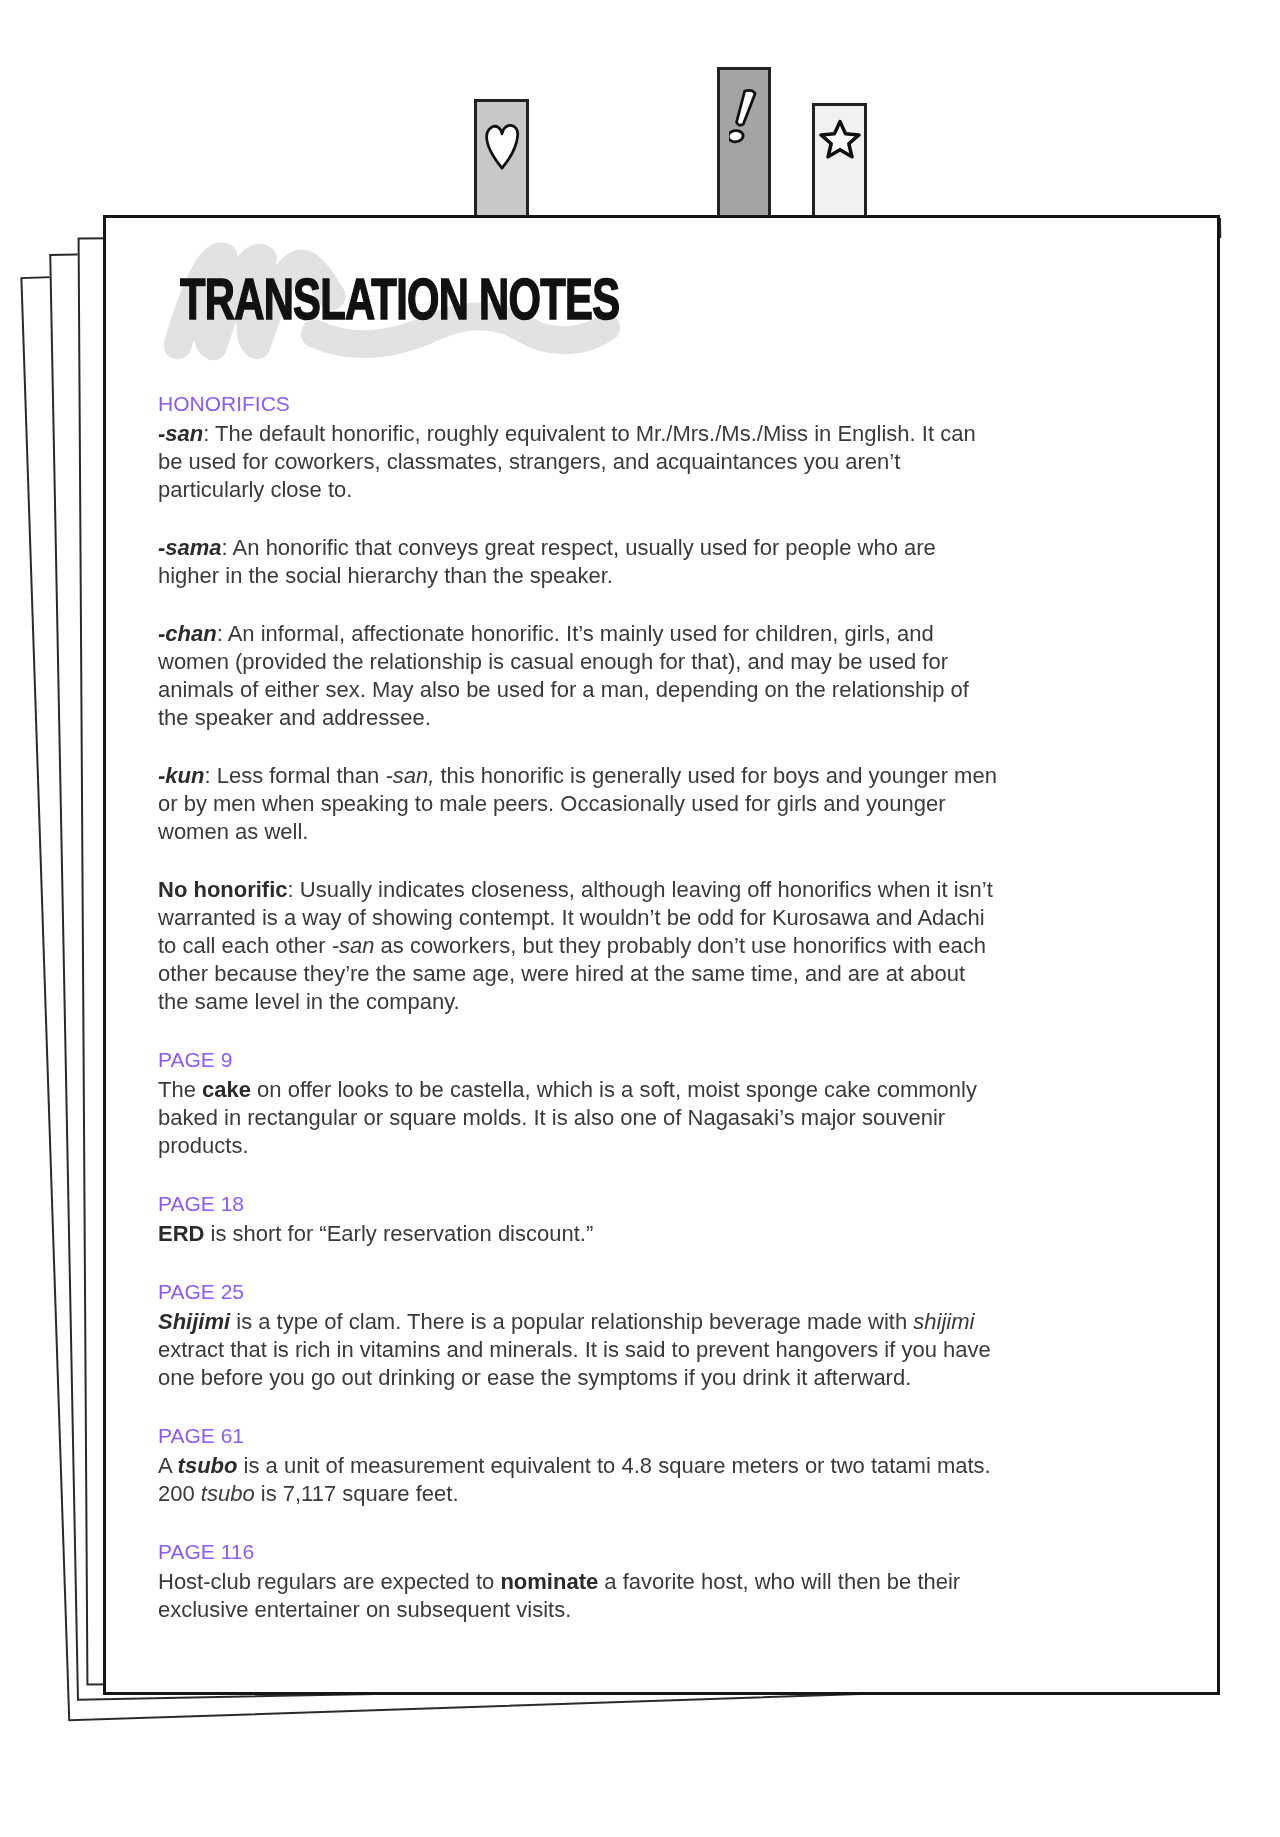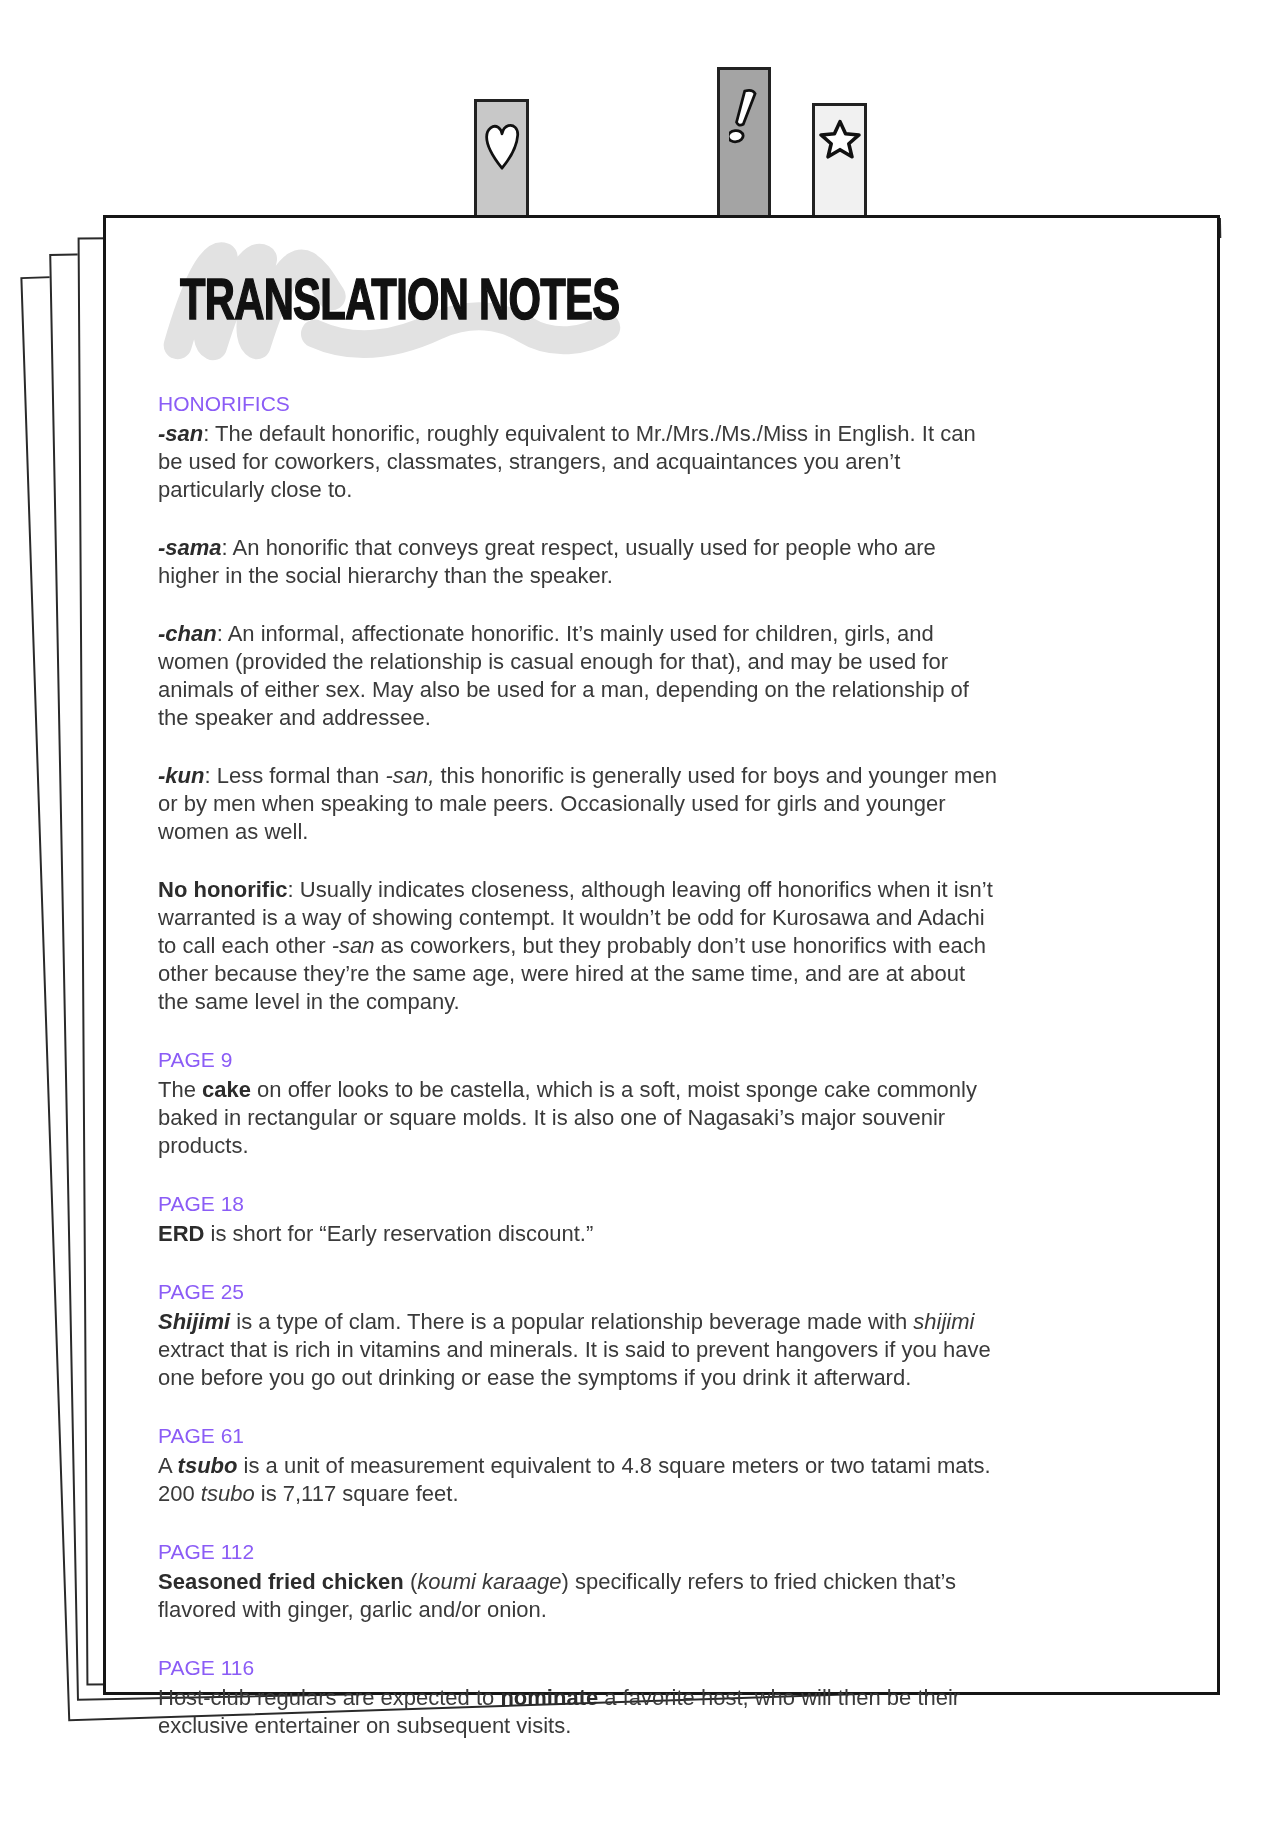--- a/index.html
+++ b/index.html
@@ -110,22 +110,18 @@
         </section>
         <section class="note-section">
           <div class="sec-heading">PAGE 25</div>
           <p class="note-para"><span class="rb ri">Shijimi</span><span> is a type of clam. There is a popular relationship beverage made with </span><span class="ri">shijimi</span><span> extract that is rich in vitamins and minerals. It is said to prevent hangovers if you have one before you go out drinking or ease the symptoms if you drink it afterward.</span></p>
         </section>
         <section class="note-section">
           <div class="sec-heading">PAGE 61</div>
           <p class="note-para"><span>A </span><span class="rb ri">tsubo</span><span> is a unit of measurement equivalent to 4.8 square meters or two tatami mats. 200 </span><span class="ri">tsubo</span><span> is 7,117 square feet.</span></p>
         </section>
         <section class="note-section">
-          <div class="sec-heading">PAGE 112</div>
-          <p class="note-para"><span class="rb">Seasoned fried chicken</span><span> (</span><span class="ri">koumi karaage</span><span>) specifically refers to fried chicken that’s flavored with ginger, garlic and/or onion.</span></p>
-        </section>
-        <section class="note-section">
           <div class="sec-heading">PAGE 116</div>
           <p class="note-para"><span>Host-club regulars are expected to </span><span class="rb">nominate</span><span> a favorite host, who will then be their exclusive entertainer on subsequent visits.</span></p>
         </section>
       </div>
   </div>
 </div>
 
 </body></html>

